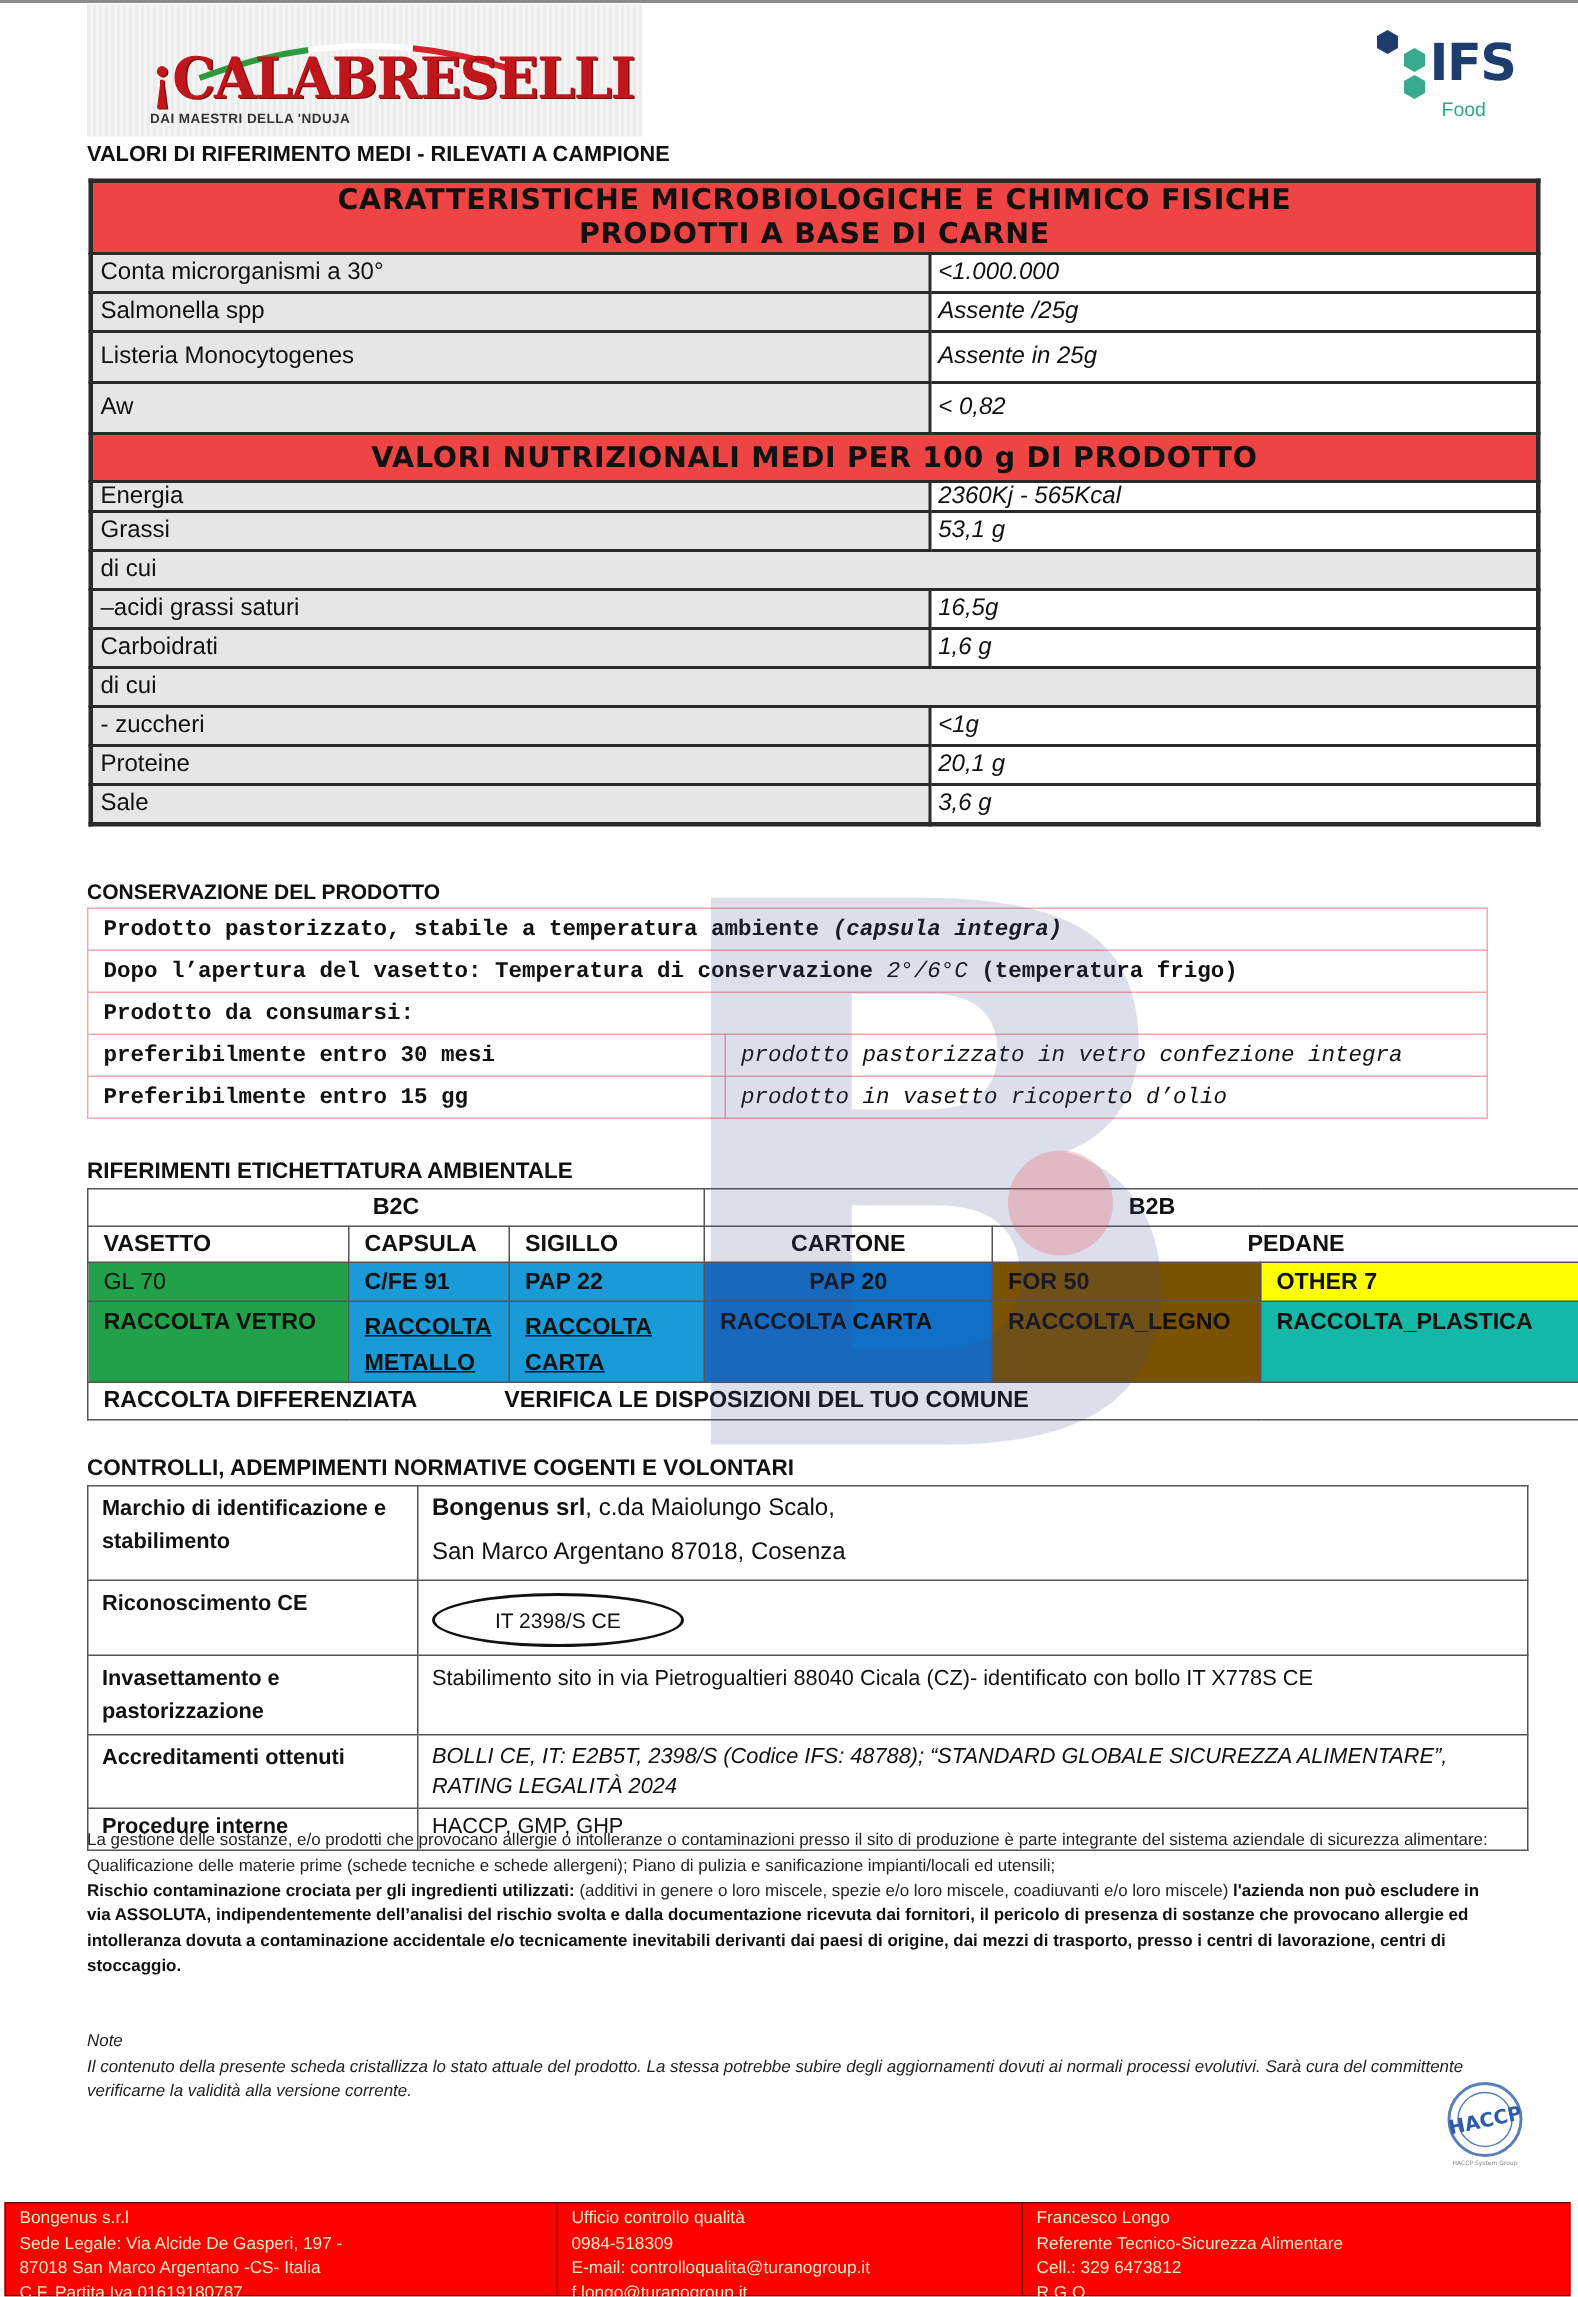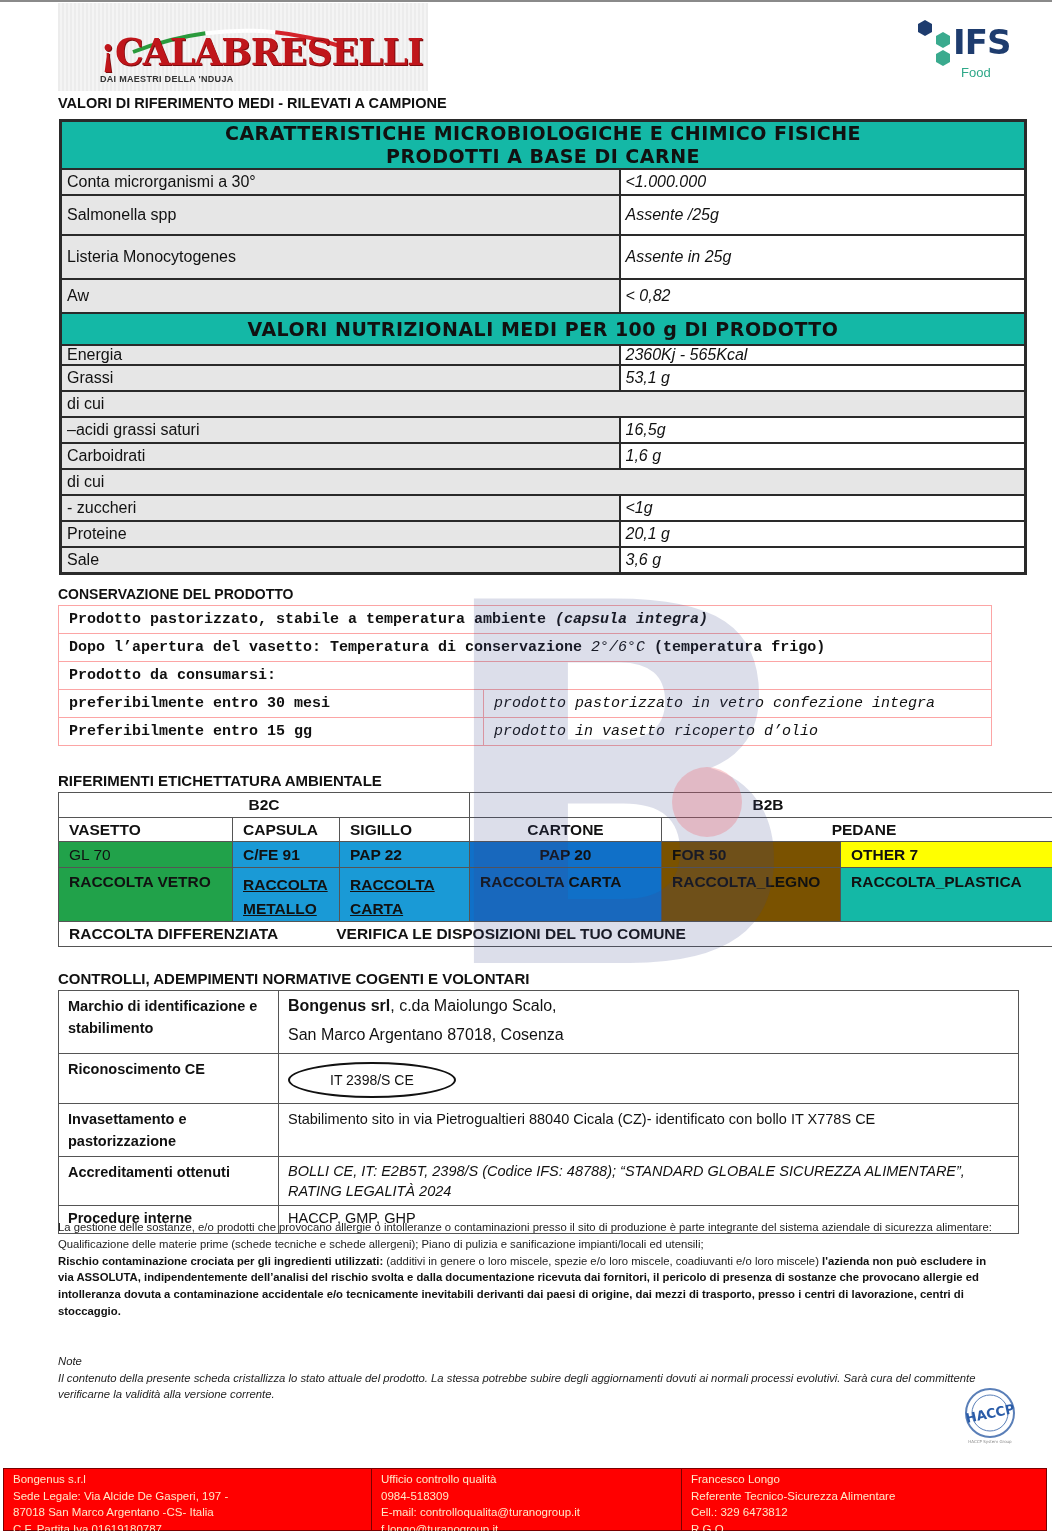--- a/index.html
+++ b/index.html
@@ -29,21 +29,21 @@
           pointer-events: none; z-index: 5; }
   .wm-dot { position: absolute; left: 672px; top: 767px; width: 70px; height: 70px; border-radius: 50%;
             background: rgba(240,90,100,0.28); pointer-events: none; z-index: 5; }
 
   .sec-title { position: absolute; left: 58px; font-size: 14.5px; font-weight: bold; color: #111; }
 
   
   table { border-collapse: collapse; position: absolute; }
   .t1 { left: 59px; top: 119px; width: 968px; border: 3px solid #2a2a2a; }
   .t1 td { border: 2px solid #2a2a2a; font-size: 16px; padding: 0 5px; vertical-align: middle; }
-  .t1 .hdr { background: #14b8a6; text-align: center; font-weight: bold; font-size: 19px;
+  .t1 .hdr { background: #ef4444; text-align: center; font-weight: bold; font-size: 19px;
              letter-spacing: 0.5px; line-height: 23px; font-family: "DejaVu Sans", sans-serif; }
   .t1 .lbl { background: #e6e6e6; width: 559px; }
   .t1 .val { background: #ffffff; font-style: italic; }
   .t1 .full { background: #e6e6e6; margin-top: 18px; }
 
   
   .t2 { left: 58px; top: 605px; width: 934px; border: 1px solid #555; }
   .t2 td { border: 1px solid #fca5a5; font-size: 15px; padding: 0 10px; height: 28px; font-family: Liberation Mono, monospace; }
   .t2 .b { font-weight: bold; }
   .t2 .i { font-style: italic; }
@@ -105,25 +105,25 @@
       <tr>
         <td colspan="2" class="hdr" style="height:48px">
     <div>CARATTERISTICHE MICROBIOLOGICHE E CHIMICO FISICHE</div>
     <div>PRODOTTI A BASE DI CARNE</div>
   </td>
       </tr>
   <tr style="height:26px">
         <td class="lbl">Conta microrganismi a 30°</td>
         <td class="val">&lt;1.000.000</td>
       </tr>
-  <tr style="height:40px">
+  <tr style="height:26px">
         <td class="lbl">Salmonella spp</td>
         <td class="val">Assente /25g</td>
       </tr>
-  <tr style="height:44px">
+  <tr style="height:34px">
         <td class="lbl">Listeria Monocytogenes</td>
         <td class="val">Assente in 25g</td>
       </tr>
   <tr style="height:34px">
         <td class="lbl">Aw</td>
         <td class="val">&lt; 0,82</td>
       </tr>
   <tr style="height:32px">
         <td colspan="2" class="hdr">VALORI NUTRIZIONALI MEDI PER 100 g DI PRODOTTO</td>
       </tr>

